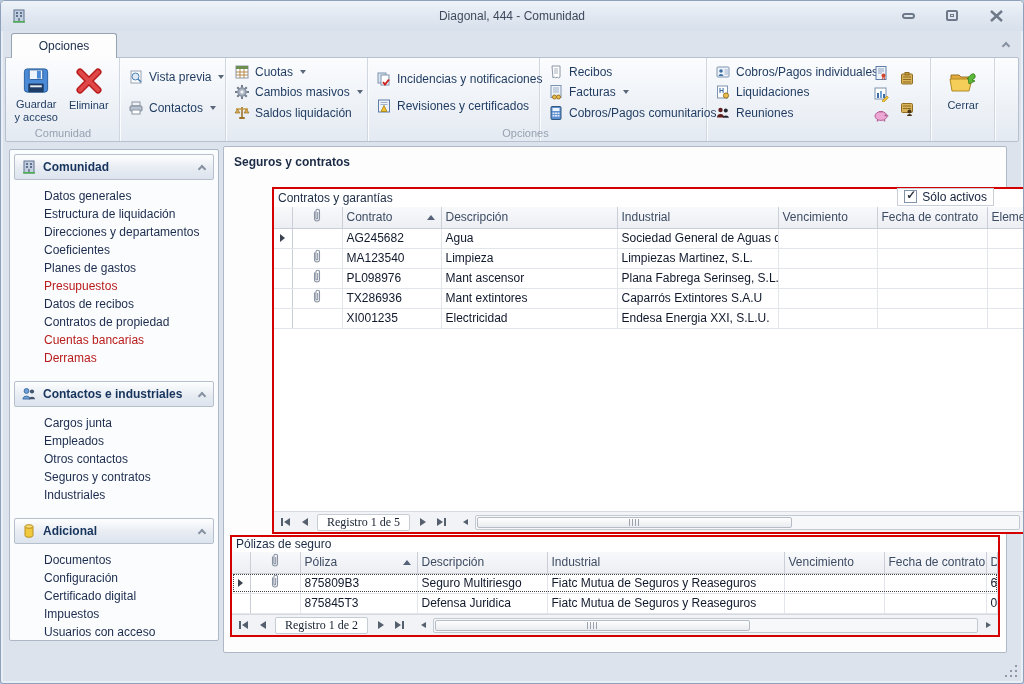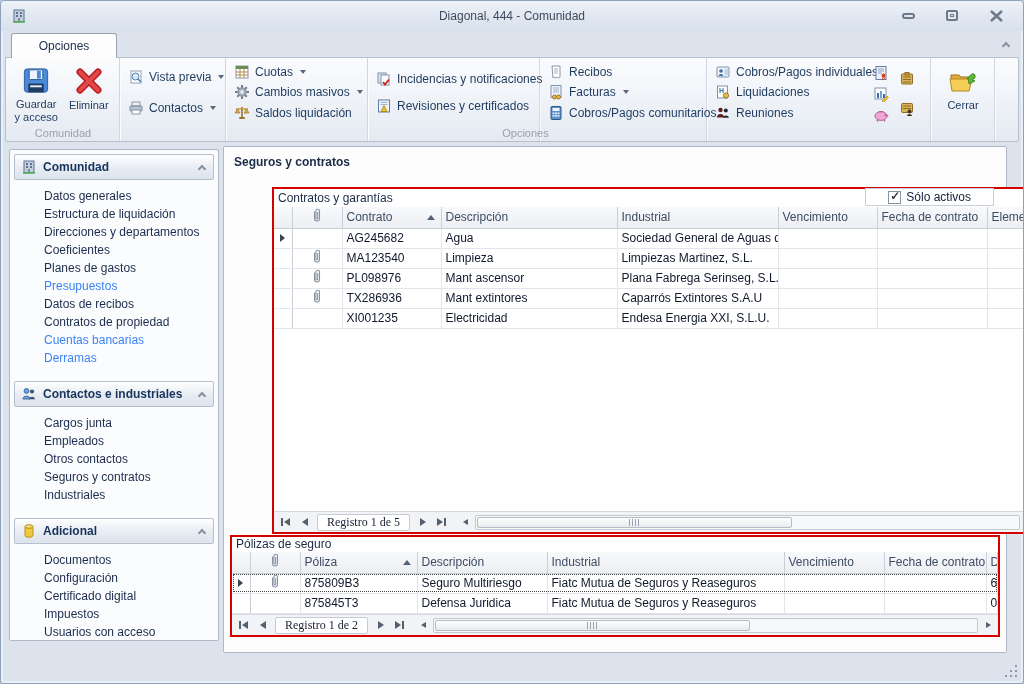--- a/index.html
+++ b/index.html
@@ -52,32 +52,32 @@
 
   
   .sidebar { position:absolute; left:8px; top:148px; width:210px; height:492px;
     background:#fbfcfd; border:1px solid #aeb8c6; border-radius:2px; padding:4px; overflow:hidden; }
   .nav-hdr { height:26px; background:linear-gradient(#fdfefe,#e6ebf2 60%,#dde4ee); border:1px solid #b6bfcc; border-radius:2px;
     display:flex; align-items:center; gap:6px; padding:0 8px 0 6px; margin-bottom:4px; margin-top:6px; }
   .nav-hdr:first-child { margin-top:0; }
   .nav-hdr .txt { font-size:12px; font-weight:bold; color:#16335c; flex:1; }
   .nav-items { padding:3px 0 8px 0; }
   .nav-item { font-size:12px; color:#1c2c4e; padding:2px 0 2px 30px; line-height:14px; cursor:default; }
-  .nav-item.muted { color:#3b82f6; }
+  .nav-item.muted { color:#b91c1c; }
 
   .mainpanel { position:absolute; left:222px; top:145px; width:784px; height:507px;
     background:#fdfdfe; border:1px solid #aeb8c6; border-radius:2px; }
   .page-title { font-size:12px; font-weight:bold; color:#1c2b45; padding:8px 0 0 10px; }
 
   .groupbox { position:absolute; left:6px; border:2px solid #d40000; background:#fff; }
   .gb1 { top:40px; width:770px; height:347px;margin-left:42px; }
   .gb2 { top:388px; width:770px; height:102px; }
   .gb-caption { font-size:12px; color:#1c2b45; padding:2px 0 2px 4px; }
   .gb2 .gb-caption { padding:0 0 1px 4px; }
-  .filter { position:absolute; right:46px; top:-1px; background:#fff; display:flex; align-items:center; gap:5px; padding:1px 22px; border:1px solid #c9cfd8; }
+  .filter { position:absolute; right:46px; top:-1px; background:#fff; display:flex; gap:5px; padding:1px 6px; border:1px solid #c9cfd8; }
   .checkbox { width:13px; height:13px; border:1px solid #8593a7; background:#fff; position:relative; }
   .checkbox.checked::after { content:"✓"; position:absolute; left:1px; top:-3px; font-size:12px; font-weight:bold; color:#31363f; }
   .filter .flabel { font-size:12px; color:#14213a; }
 
   table.grid { width:100%; border-collapse:collapse; table-layout:fixed; background:#fff; }
   .grid th { height:21px; background:linear-gradient(#f8f9fb,#eceef3); border:1px solid #c9ced7; border-top:none;
     font-size:12px; font-weight:normal; color:#3e4c63; text-align:left; padding:0 4px; position:relative; overflow:hidden; white-space:nowrap; }
   .grid th:first-child { border-left:none; }
   .grid td { height:20px; border-right:1px solid #e2e5ea; border-bottom:1px solid #e2e5ea;
     font-size:12px; color:#10182b; padding:0 4px; white-space:nowrap; overflow:hidden; background:#fff; }

